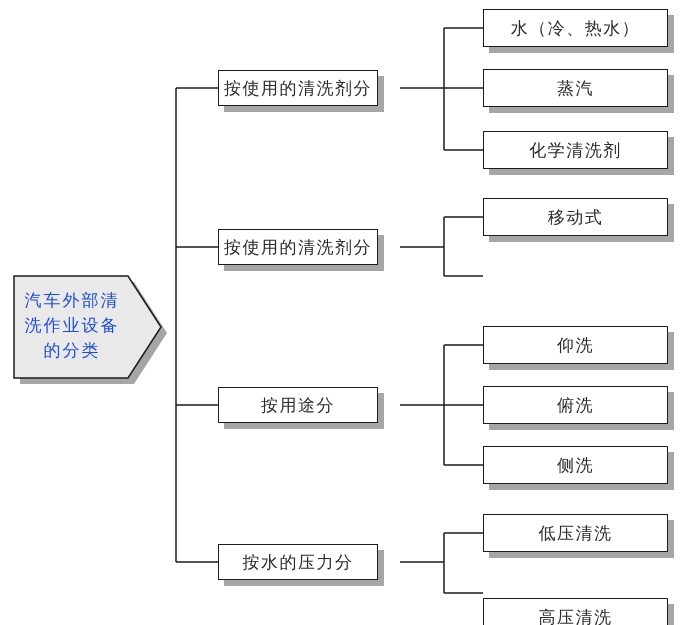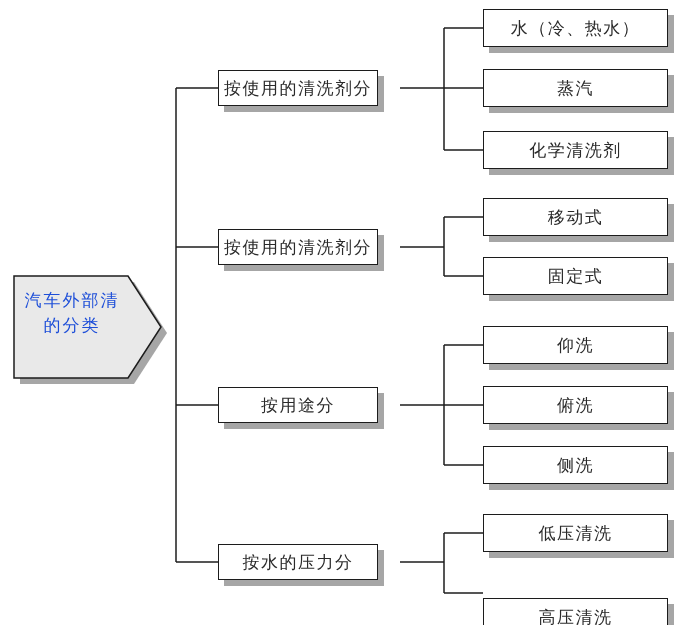--- a/index.html
+++ b/index.html
@@ -93,34 +93,34 @@
       <line x1="444" y1="276" x2="483" y2="276"></line>
       <line x1="444" y1="345" x2="483" y2="345"></line>
       <line x1="444" y1="465" x2="483" y2="465"></line>
       <line x1="444" y1="533" x2="483" y2="533"></line>
       <line x1="444" y1="593" x2="483" y2="593"></line>
     </g>
   </svg>
 
   <div class="root-label">
     <div>汽车外部清</div>
+    <div>洗作业设备</div>
     <div>的分类</div>
   </div>
 
   <div class="box mid" style="top:70px;">按使用的清洗剂分</div>
   <div class="box mid" style="top:229px;">按使用的清洗剂分</div>
   <div class="box mid" style="top:387px;">按用途分</div>
   <div class="box mid" style="top:544px;">按水的压力分</div>
 
   <div class="box leaf" style="top:9px;">水（冷、热水）</div>
   <div class="box leaf" style="top:69px;">蒸汽</div>
   <div class="box leaf" style="top:131px;">化学清洗剂</div>
 
   <div class="box leaf" style="top:198px;">移动式</div>
-  <div class="box leaf" style="top:257px;">固定式</div>
 
   <div class="box leaf" style="top:326px;">仰洗</div>
   <div class="box leaf" style="top:386px;">俯洗</div>
   <div class="box leaf" style="top:446px;">侧洗</div>
 
   <div class="box leaf" style="top:514px;">低压清洗</div>
   <div class="box leaf" style="top:598px;">高压清洗</div>
 
 </div>
 

